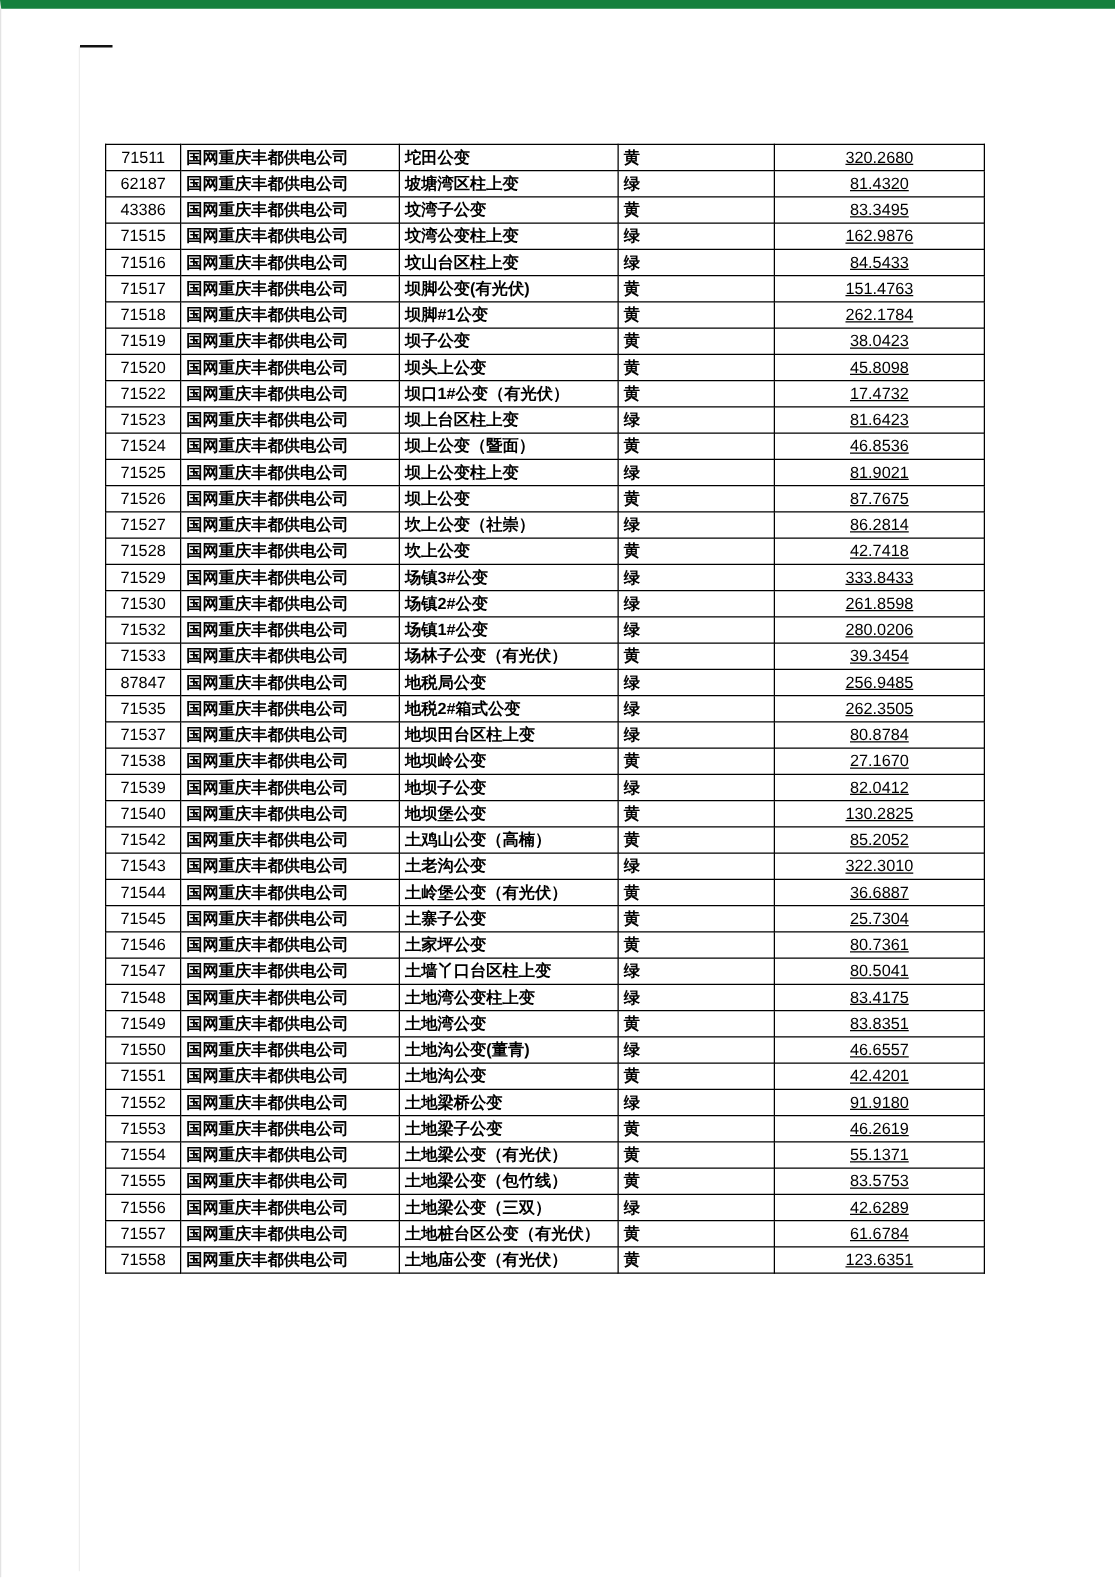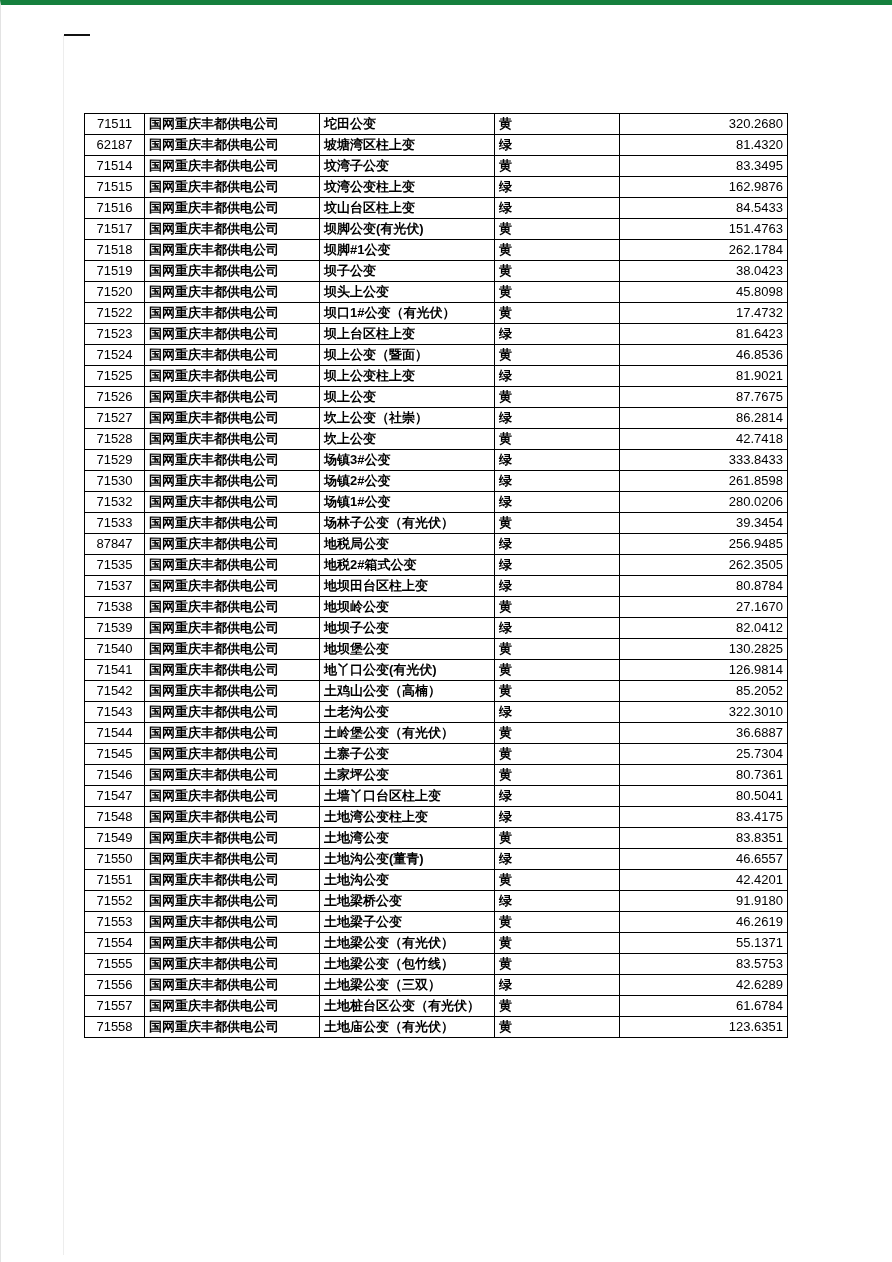--- a/index.html
+++ b/index.html
@@ -8,21 +8,21 @@
     background: #ffffff;
     font-family: "Liberation Sans", sans-serif;
   }
   .page {
     position: relative;
     width: 892px;
     height: 1262px;
     background: #ffffff;
     overflow: hidden;
     box-sizing: border-box;
-    border-top: 5px solid #15803d;
+    border-top: 7px solid #15803d;
     border-left: 1px solid #e3e3e3;
   }
   
   .margin-guide {
     position: absolute;
     left: 62px;
     top: 30px;
     width: 1px;
     height: 1220px;
     background: #ededed;
@@ -59,23 +59,24 @@
     text-align: center;
     font-weight: normal;
   }
   td.col-company,
   td.col-name,
   td.col-color {
     text-align: left;
     font-weight: bold;
   }
   td.col-value {
-    text-align: right;
+    text-align: center;
     padding-right: 52px;
     font-weight: normal;
+    text-decoration: underline;
   }
 </style>
 </head>
 <body>
 
 <div class="page">
   <div class="crop-dash"></div>
   <div class="margin-guide"></div>
 
   <table class="data">
@@ -95,21 +96,21 @@
           <td class="col-value">320.2680</td>
         </tr>
         <tr>
           <td class="col-id">62187</td>
           <td class="col-company">国网重庆丰都供电公司</td>
           <td class="col-name">坡塘湾区柱上变</td>
           <td class="col-color">绿</td>
           <td class="col-value">81.4320</td>
         </tr>
         <tr>
-          <td class="col-id">71514</td>
+          <td class="col-id">43386</td>
           <td class="col-company">国网重庆丰都供电公司</td>
           <td class="col-name">坟湾子公变</td>
           <td class="col-color">黄</td>
           <td class="col-value">83.3495</td>
         </tr>
         <tr>
           <td class="col-id">71515</td>
           <td class="col-company">国网重庆丰都供电公司</td>
           <td class="col-name">坟湾公变柱上变</td>
           <td class="col-color">绿</td>
@@ -261,27 +262,20 @@
           <td class="col-name">地坝子公变</td>
           <td class="col-color">绿</td>
           <td class="col-value">82.0412</td>
         </tr>
         <tr>
           <td class="col-id">71540</td>
           <td class="col-company">国网重庆丰都供电公司</td>
           <td class="col-name">地坝堡公变</td>
           <td class="col-color">黄</td>
           <td class="col-value">130.2825</td>
-        </tr>
-        <tr>
-          <td class="col-id">71541</td>
-          <td class="col-company">国网重庆丰都供电公司</td>
-          <td class="col-name">地丫口公变(有光伏)</td>
-          <td class="col-color">黄</td>
-          <td class="col-value">126.9814</td>
         </tr>
         <tr>
           <td class="col-id">71542</td>
           <td class="col-company">国网重庆丰都供电公司</td>
           <td class="col-name">土鸡山公变（高楠）</td>
           <td class="col-color">黄</td>
           <td class="col-value">85.2052</td>
         </tr>
         <tr>
           <td class="col-id">71543</td>

